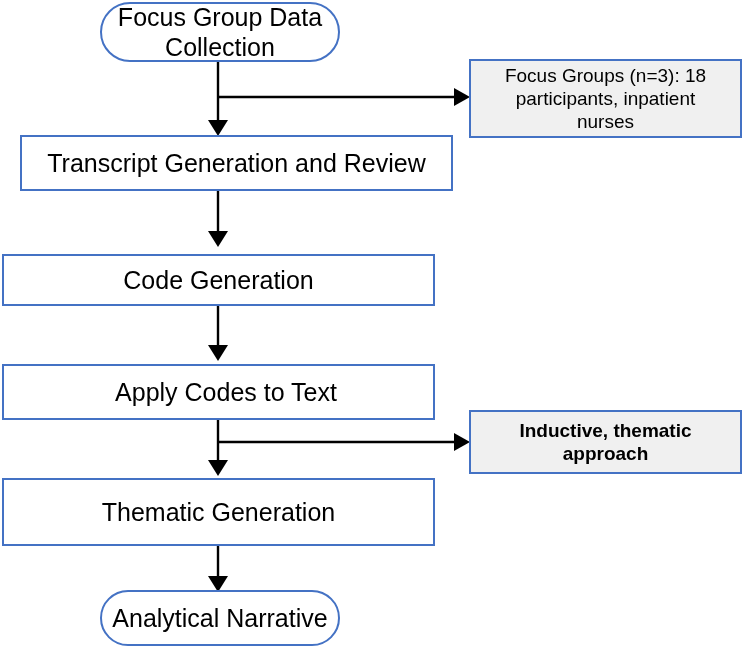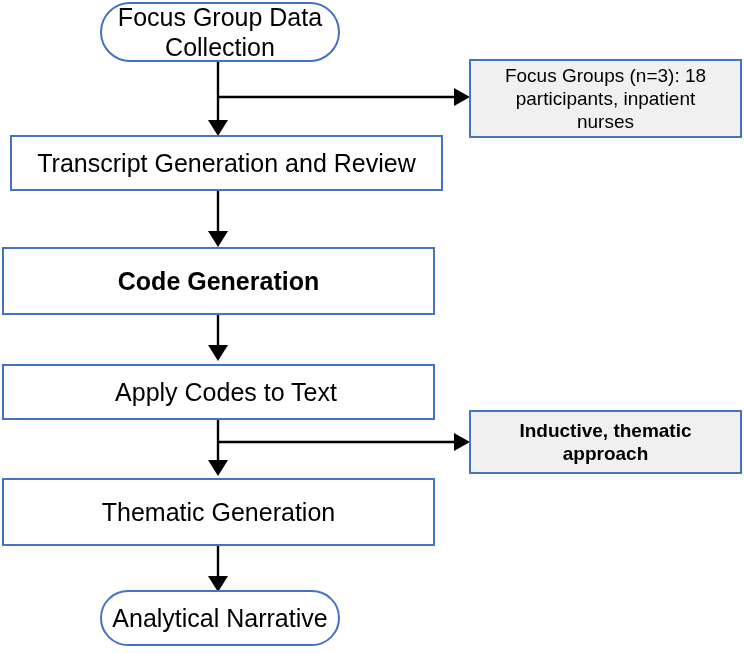--- a/index.html
+++ b/index.html
@@ -94,25 +94,25 @@
   <svg class="connector" style="left:0px; top:534px; width:744px; height:62px;" viewBox="0 0 744 62">
     <line x1="218" y1="0" x2="218" y2="46"></line>
     <polygon points="208,42 228,42 218,58"></polygon>
   </svg>
 
   <div class="node node-terminator" style="left:100px; top:2px; width:240px; height:60px;">
     <span class="node-label">Focus Group Data
 Collection</span>
   </div>
 
-  <div class="node node-process" style="left:10px; top:135px; width:433px; height:56px;">
+  <div class="node node-process" style="left:20px; top:135px; width:433px; height:56px;">
     <span class="node-label">Transcript Generation and Review</span>
   </div>
 
-  <div class="node node-process" style="left:2px; top:247px; width:433px; height:68px;font-weight:bold;">
+  <div class="node node-process" style="left:2px; top:254px; width:433px; height:52px;">
     <span class="node-label">Code Generation</span>
   </div>
 
   <div class="node node-process" style="left:2px; top:364px; width:433px; height:56px;padding-left:15px;">
     <span class="node-label">Apply Codes to Text</span>
   </div>
 
   <div class="node node-process" style="left:2px; top:478px; width:433px; height:68px;">
     <span class="node-label">Thematic Generation</span>
   </div>

